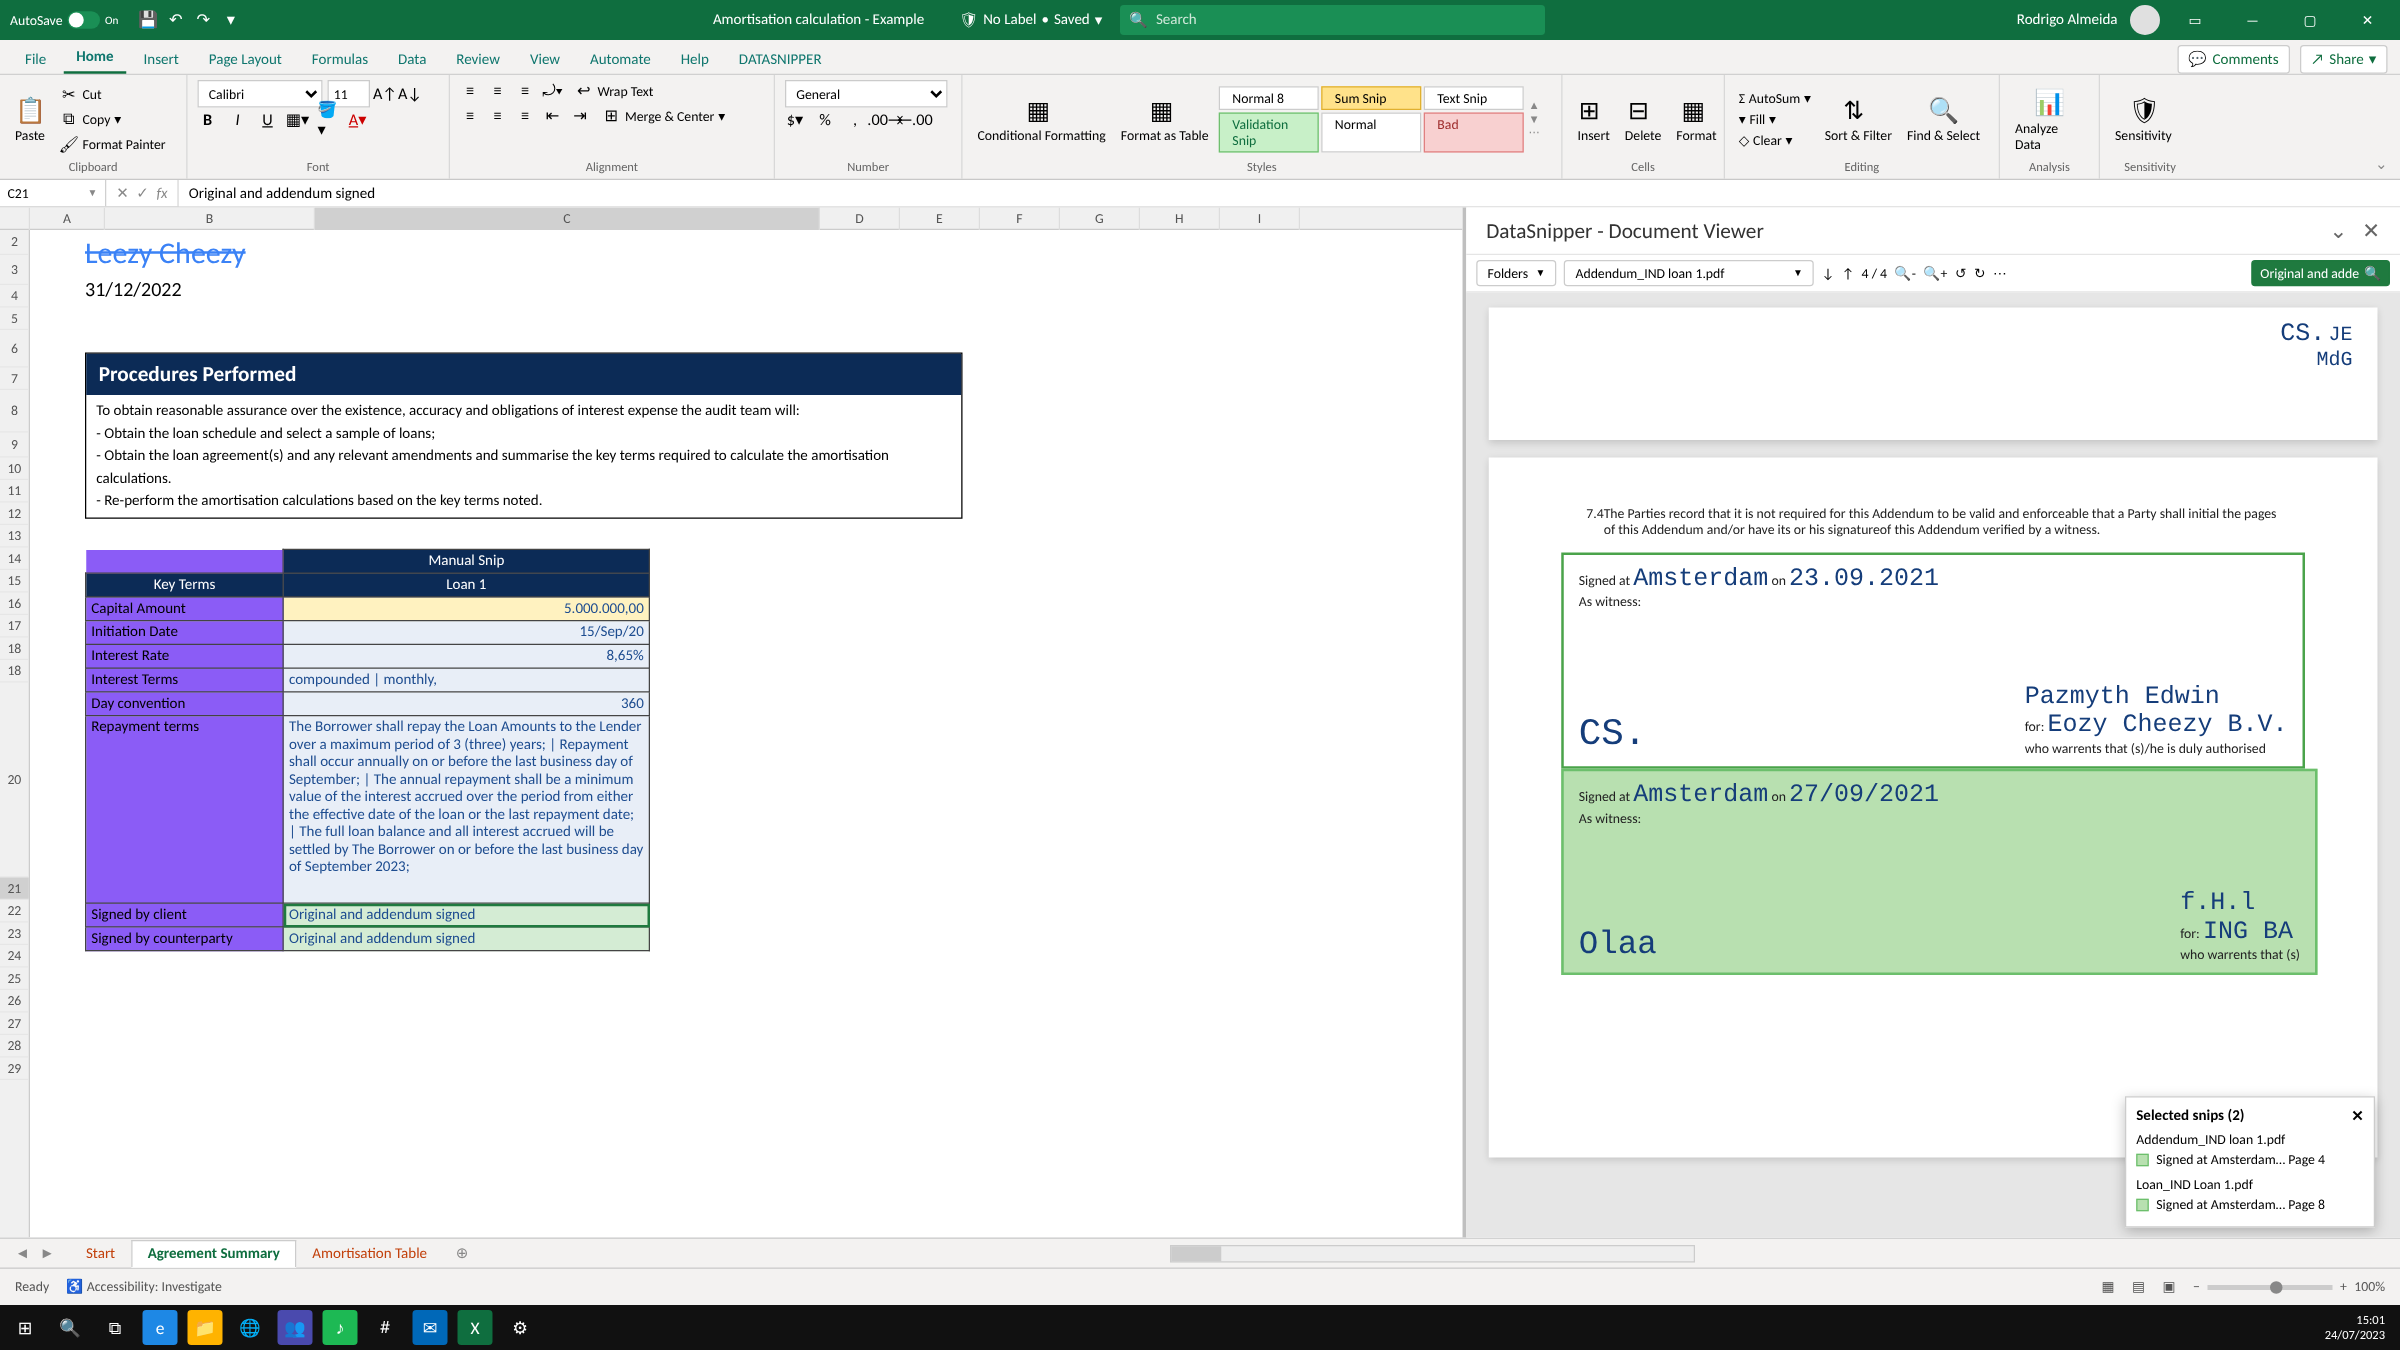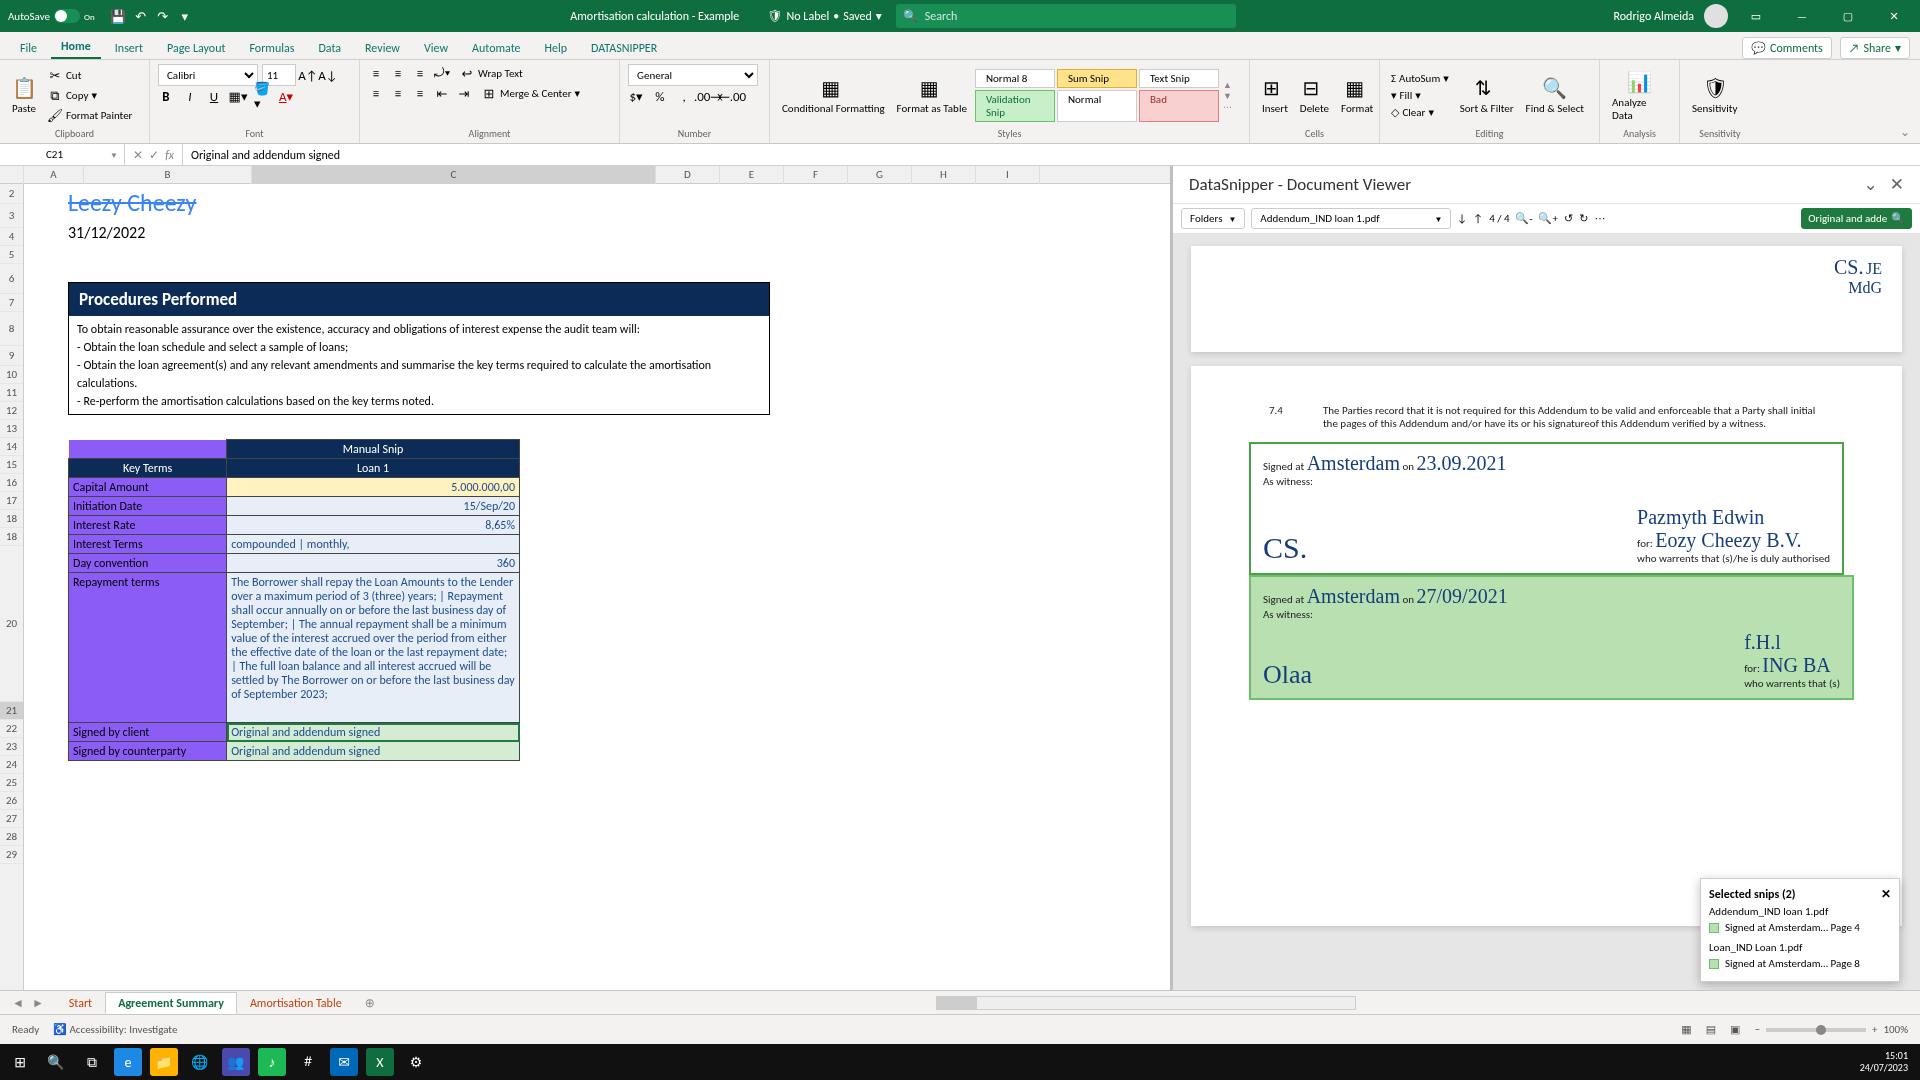--- a/index.html
+++ b/index.html
@@ -41,21 +41,21 @@
 .ico-lg { width: 24px; height: 24px; font-size: 20px; }
 .font-box select, .font-box input { border: 1px solid #cbcbcb; background: #fff; font-size: 11px; padding: 2px 4px; height: 22px; }
 .stack { display: flex; flex-direction: column; gap: 2px; }
 .style-pill { border: 1px solid #ccc; padding: 2px 10px; font-size: 11px; width: 80px; text-align: left; background: #fff; }
 .style-sum { background: #ffe28a; border-color: #e0b030; }
 .style-valid { background: #c8f0c8; border-color: #6fbf6f; color: #0f6e3f; }
 .style-bad { background: #f8d0d0; border-color: #e08080; color: #a03030; }
 
 
 .fbar { height: 22px; display: flex; align-items: stretch; border-bottom: 1px solid #d0d0d0; background: #fff; }
-.name-box { width: 85px; border-right: 1px solid #d0d0d0; padding: 2px 6px; font-size: 11px; display: flex; align-items: center; justify-content: space-between; margin-left: 40px; }
+.name-box { width: 85px; border-right: 1px solid #d0d0d0; padding: 2px 6px; font-size: 11px; display: flex; align-items: center; justify-content: space-between; }
 .fbar-btns { display: flex; align-items: center; gap: 6px; padding: 0 8px; border-right: 1px solid #d0d0d0; font-size: 12px; color: #888; }
 .formula-input { flex: 1; border: none; outline: none; padding: 2px 8px; font-size: 12px; }
 
 
 .workspace { display: flex; height: calc(100% - 32px - 28px - 84px - 22px - 24px - 30px - 36px); }
 .sheet-area { flex: 1; position: relative; overflow: hidden; display: flex; flex-direction: column; }
 .col-headers { display: grid; grid-template-columns: 24px 60px 168px 404px repeat(6, 64px); height: 18px; background: #f0f0f0; font-size: 11px; border-bottom: 1px solid #ccc; }
 .col-headers div { border-right: 1px solid #ddd; text-align: center; color: #555; line-height: 18px; }
 .col-headers .selcol { background: #d0d0d0; }
 .sheet-body { display: flex; flex: 1; overflow: hidden; }
@@ -88,21 +88,21 @@
 .dv-title .spacer { flex: 1; }
 .dv-toolbar { display: flex; align-items: center; gap: 6px; padding: 4px 8px; background: #fff; border-bottom: 1px solid #e5e5e5; font-size: 11px; }
 .dv-drop { border: 1px solid #ccc; padding: 3px 8px; border-radius: 3px; display: flex; align-items: center; gap: 6px; background: #fff; }
 .dv-pill { border: 1px solid #ccc; padding: 3px 6px; border-radius: 3px; background: #fff; display: flex; align-items: center; gap: 4px; }
 .dv-search-pill { background: #1f7a3f; color: #fff; border-color: #1f7a3f; }
 .dv-doc { flex: 1; background: #e6e6e6; padding: 12px 18px; overflow: hidden; position: relative; }
 .page { background: #fff; box-shadow: 0 2px 6px rgba(0,0,0,.15); padding: 14px 18px; font-size: 11px; color: #222; position: relative; }
 .page + .page { margin-top: 14px; }
 .sig-area { border: 2px solid #4aa34a; padding: 8px 12px; margin-top: 8px; font-size: 11px; }
 .sig-hl { background: #b8e0b0; border: 2px solid #6cbf6c; padding: 8px 12px; margin-top: 2px; font-size: 11px; position: relative; }
-.hand { font-family: Liberation Serif, serif; font-size: 20px; color: #153d7a; }
+.hand { font-family: Liberation Mono, monospace; font-size: 20px; color: #153d7a; margin-top: 40px; }
 .popup { position: absolute; right: 20px; bottom: 8px; width: 200px; background: #fff; border: 1px solid #ccc; box-shadow: 0 3px 10px rgba(0,0,0,.25); padding: 8px; font-size: 11px; }
 .popup h4 { font-size: 12px; font-weight: 600; margin-bottom: 4px; display: flex; justify-content: space-between; }
 .snip-item { display: flex; gap: 6px; padding: 3px 0; align-items: center; }
 .snip-sq { width: 10px; height: 10px; background: #b8e0b0; border: 1px solid #6cbf6c; }
 
 
 .sheet-tabs { height: 24px; background: #f3f2f1; display: flex; align-items: center; padding: 0 12px; gap: 0; border-top: 1px solid #c8c8c8; font-size: 12px; }
 .stab { padding: 3px 12px; border: 1px solid transparent; color: #c2410c; }
 .stab.active { background: #fff; border: 1px solid #ccc; border-bottom-color: #fff; color: #0f6e3f; font-weight: 600; }
 .hscroll { flex: 1; display: flex; justify-content: center; }
@@ -506,21 +506,21 @@
     </div>
     <div class="dv-doc">
       <div class="page" style="height:106px">
         <div style="position:absolute;right:20px;top:10px;text-align:right">
           <div class="hand" style="display:inline">CS.</div>
           <span class="hand" style="font-size:16px">JE</span><br>
           <span class="hand" style="font-size:16px">MdG</span>
         </div>
       </div>
       <div class="page" style="height:560px;">
-        <div style="display:flex;gap:40px;margin:24px 60px 12px">
+        <div style="display:flex;margin:24px 60px 12px">
           <span>7.4</span>
           <span style="flex:1">The Parties record that it is not required for this Addendum to be valid and enforceable that a Party shall initial the pages of this Addendum and/or have its or his signatureof this Addendum verified by a witness.</span>
         </div>
         <div class="sig-area" style="margin:6px 40px 0">
           <div>
             <span>Signed at</span>
             <span class="hand">Amsterdam</span>
             <span>on</span>
             <span class="hand">23.09.2021</span>
           </div>

